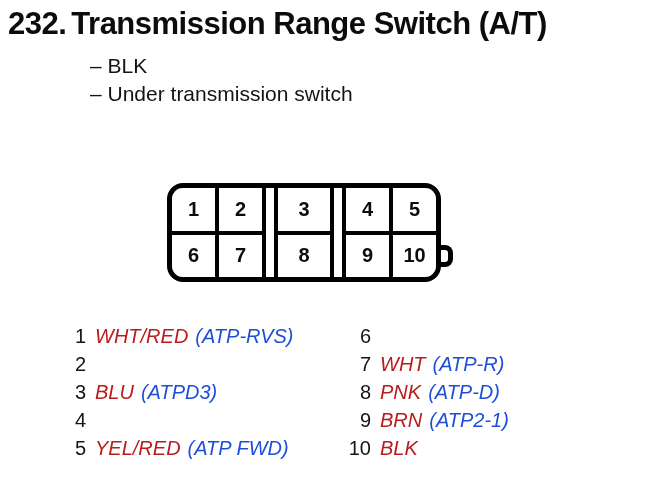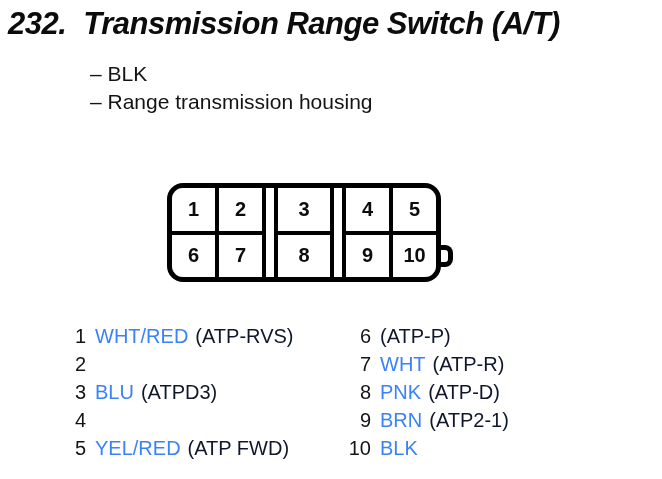--- a/index.html
+++ b/index.html
@@ -9,29 +9,29 @@
     font-family: "Liberation Sans", sans-serif;
     color: #111111;
     position: relative;
     overflow: hidden;
   }
   .page { position: absolute; inset: 0; }
 
   
   .title-row {
     position: absolute; left: 8px; top: 6px;
-    display: flex; gap: 17px;
+    display: flex; gap: 5px;
     font-weight: bold; font-size: 31px; letter-spacing: -0.5px;
-    color: #0c0c0c; white-space: nowrap; font-style: italic;
+    color: #0c0c0c; white-space: nowrap;
   }
 
   
   .notes {
     position: absolute; left: 90px; top: 52px;
-    font-size: 21px; line-height: 28px; color: #141414; margin-top: 8px;
+    font-size: 21px; line-height: 28px; color: #141414;
   }
 
   
   .connector-wrap { position: absolute; left: 167px; top: 183px; width: 274px; height: 99px; }
   .connector-body {
     width: 100%; height: 100%;
     box-sizing: border-box;
     border: 5px solid #000;
     border-radius: 16px;
     background: #ffffff;
@@ -68,36 +68,36 @@
 
   
   .pin-col { position: absolute; top: 322px; }
   .pin-col-left  { left: 62px; }
   .pin-col-right { left: 347px; }
   .pin-row {
     display: flex; align-items: center;
     height: 28px; font-size: 20px; white-space: nowrap;
   }
   .pin-num  { display: inline-block; width: 24px; text-align: right; margin-right: 9px; color: #141414; }
-  .pin-wire { margin-right: 7px; color: #3b82f6; }
-  .pin-signal { color: #0f172a; }
+  .pin-wire { margin-right: 7px; color: #b91c1c; font-style: italic; }
+  .pin-signal { color: #1d4ed8; font-style: italic; }
 </style>
 </head>
 <body>
 
 <div class="page">
 
   <div class="title-row">
     <span>232.</span>
     <span>Transmission Range Switch (A/T)</span>
   </div>
 
   <div class="notes">
     <div class="note">– BLK</div>
-    <div class="note">– Range transmission housing</div>
+    <div class="note">– Under transmission switch</div>
   </div>
 
   <div class="connector-wrap">
     <div class="lock-tab"></div>
     <div class="connector-body">
       <div class="block block-1">
         <div class="cell">1</div>
         <div class="cell">2</div>
         <div class="cell">6</div>
         <div class="cell">7</div>
@@ -137,21 +137,20 @@
     <div class="pin-row">
       <span class="pin-num">5</span>
       <span class="pin-wire">YEL/RED</span>
       <span class="pin-signal">(ATP FWD)</span>
     </div>
   </div>
 
   <div class="pin-col pin-col-right">
     <div class="pin-row">
       <span class="pin-num">6</span>
-      <span class="pin-signal">(ATP-P)</span>
     </div>
     <div class="pin-row">
       <span class="pin-num">7</span>
       <span class="pin-wire">WHT</span>
       <span class="pin-signal">(ATP-R)</span>
     </div>
     <div class="pin-row">
       <span class="pin-num">8</span>
       <span class="pin-wire">PNK</span>
       <span class="pin-signal">(ATP-D)</span>

